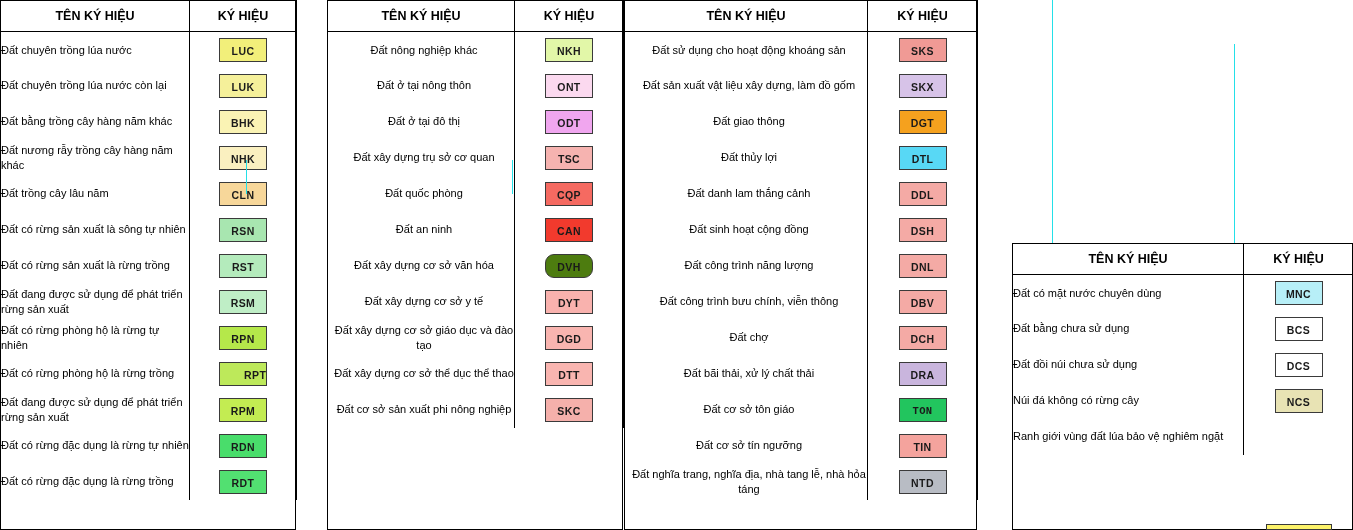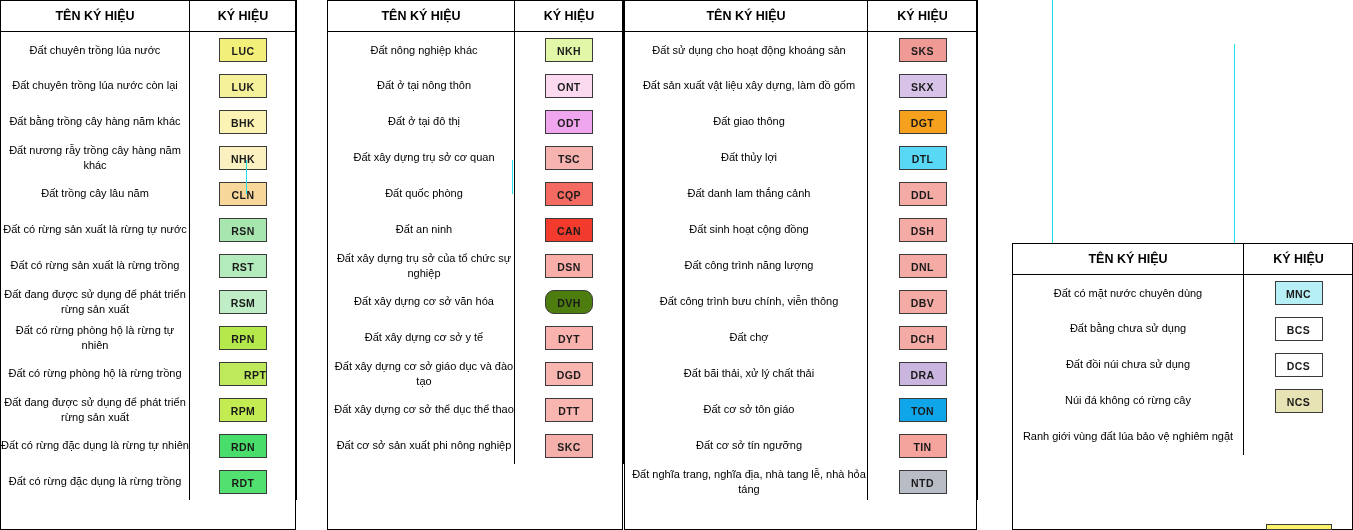--- a/index.html
+++ b/index.html
@@ -38,21 +38,20 @@
     height: 36px;
     box-sizing: border-box;
     vertical-align: middle;
   }
   .name-cell {
     font-size: 11px;
     color: #000;
     padding-left: 10px;
     padding-right: 6px;
     line-height: 1.3;
-    text-align: center;
   }
   .name-cell.centered {
     text-align: center;
     padding-left: 6px;
   }
   .sym-cell {
     text-align: center;
   }
   .chip {
     display: inline-block;
@@ -141,21 +140,21 @@
       </tr>
       <tr>
         <td class="name-cell">Đất nương rẫy trồng cây hàng năm khác</td>
         <td class="sym-cell"><span class="chip" style="background: rgb(250, 240, 192);">NHK</span></td>
       </tr>
       <tr>
         <td class="name-cell">Đất trồng cây lâu năm</td>
         <td class="sym-cell"><span class="chip" style="background: rgb(247, 215, 154);">CLN</span></td>
       </tr>
       <tr>
-        <td class="name-cell">Đất có rừng sản xuất là rừng tự nước</td>
+        <td class="name-cell">Đất có rừng sản xuất là sông tự nhiên</td>
         <td class="sym-cell"><span class="chip" style="background: rgb(168, 230, 176);">RSN</span></td>
       </tr>
       <tr>
         <td class="name-cell">Đất có rừng sản xuất là rừng trồng</td>
         <td class="sym-cell"><span class="chip" style="background: rgb(180, 235, 188);">RST</span></td>
       </tr>
       <tr>
         <td class="name-cell">Đất đang được sử dụng để phát triển rừng sản xuất</td>
         <td class="sym-cell"><span class="chip" style="background: rgb(191, 238, 198);">RSM</span></td>
       </tr>
@@ -212,24 +211,20 @@
       </tr>
       <tr>
         <td class="name-cell centered">Đất quốc phòng</td>
         <td class="sym-cell"><span class="chip" style="background: rgb(245, 106, 97);">CQP</span></td>
       </tr>
       <tr>
         <td class="name-cell centered">Đất an ninh</td>
         <td class="sym-cell"><span class="chip" style="background: rgb(242, 58, 45);">CAN</span></td>
       </tr>
       <tr>
-        <td class="name-cell centered">Đất xây dựng trụ sở của tổ chức sự nghiệp</td>
-        <td class="sym-cell"><span class="chip" style="background: rgb(249, 174, 170);">DSN</span></td>
-      </tr>
-      <tr>
         <td class="name-cell centered">Đất xây dựng cơ sở văn hóa</td>
         <td class="sym-cell"><span class="chip" style="background: #4d7c0f; border-radius: 9px;">DVH</span></td>
       </tr>
       <tr>
         <td class="name-cell centered">Đất xây dựng cơ sở y tế</td>
         <td class="sym-cell"><span class="chip" style="background: rgb(249, 178, 174);">DYT</span></td>
       </tr>
       <tr>
         <td class="name-cell centered">Đất xây dựng cơ sở giáo dục và đào tạo</td>
         <td class="sym-cell"><span class="chip" style="background: rgb(249, 181, 176);">DGD</span></td>
@@ -292,21 +287,21 @@
       <tr>
         <td class="name-cell centered">Đất chợ</td>
         <td class="sym-cell"><span class="chip" style="background: rgb(244, 170, 165);">DCH</span></td>
       </tr>
       <tr>
         <td class="name-cell centered">Đất bãi thải, xử lý chất thải</td>
         <td class="sym-cell"><span class="chip" style="background: rgb(201, 181, 221);">DRA</span></td>
       </tr>
       <tr>
         <td class="name-cell centered">Đất cơ sở tôn giáo</td>
-        <td class="sym-cell"><span class="chip" style="background: #0ea5e9;">TON</span></td>
+        <td class="sym-cell"><span class="chip" style="background: #22c55e; font-family: Liberation Mono, monospace;">TON</span></td>
       </tr>
       <tr>
         <td class="name-cell centered">Đất cơ sở tín ngưỡng</td>
         <td class="sym-cell"><span class="chip" style="background: rgb(244, 163, 157);">TIN</span></td>
       </tr>
       <tr>
         <td class="name-cell centered">Đất nghĩa trang, nghĩa địa, nhà tang lễ, nhà hỏa táng</td>
         <td class="sym-cell"><span class="chip" style="background: rgb(184, 188, 196);">NTD</span></td>
       </tr>
     </tbody>

